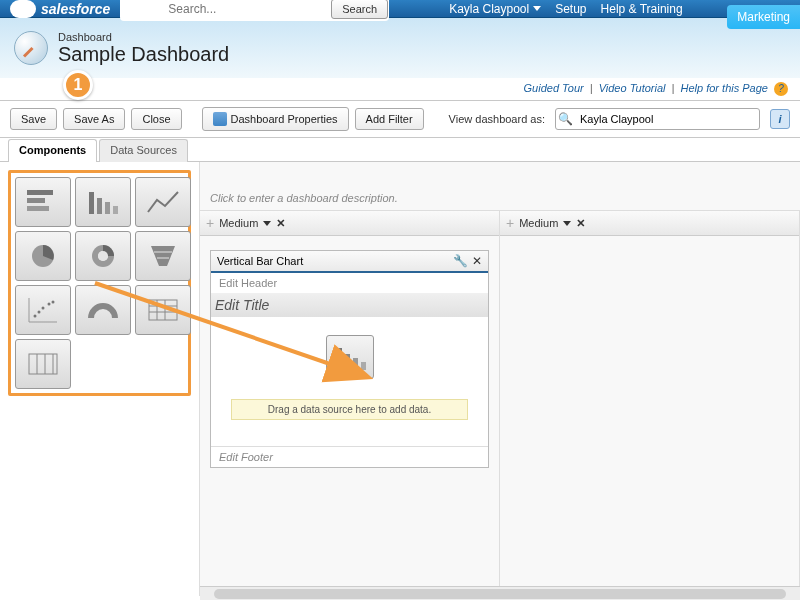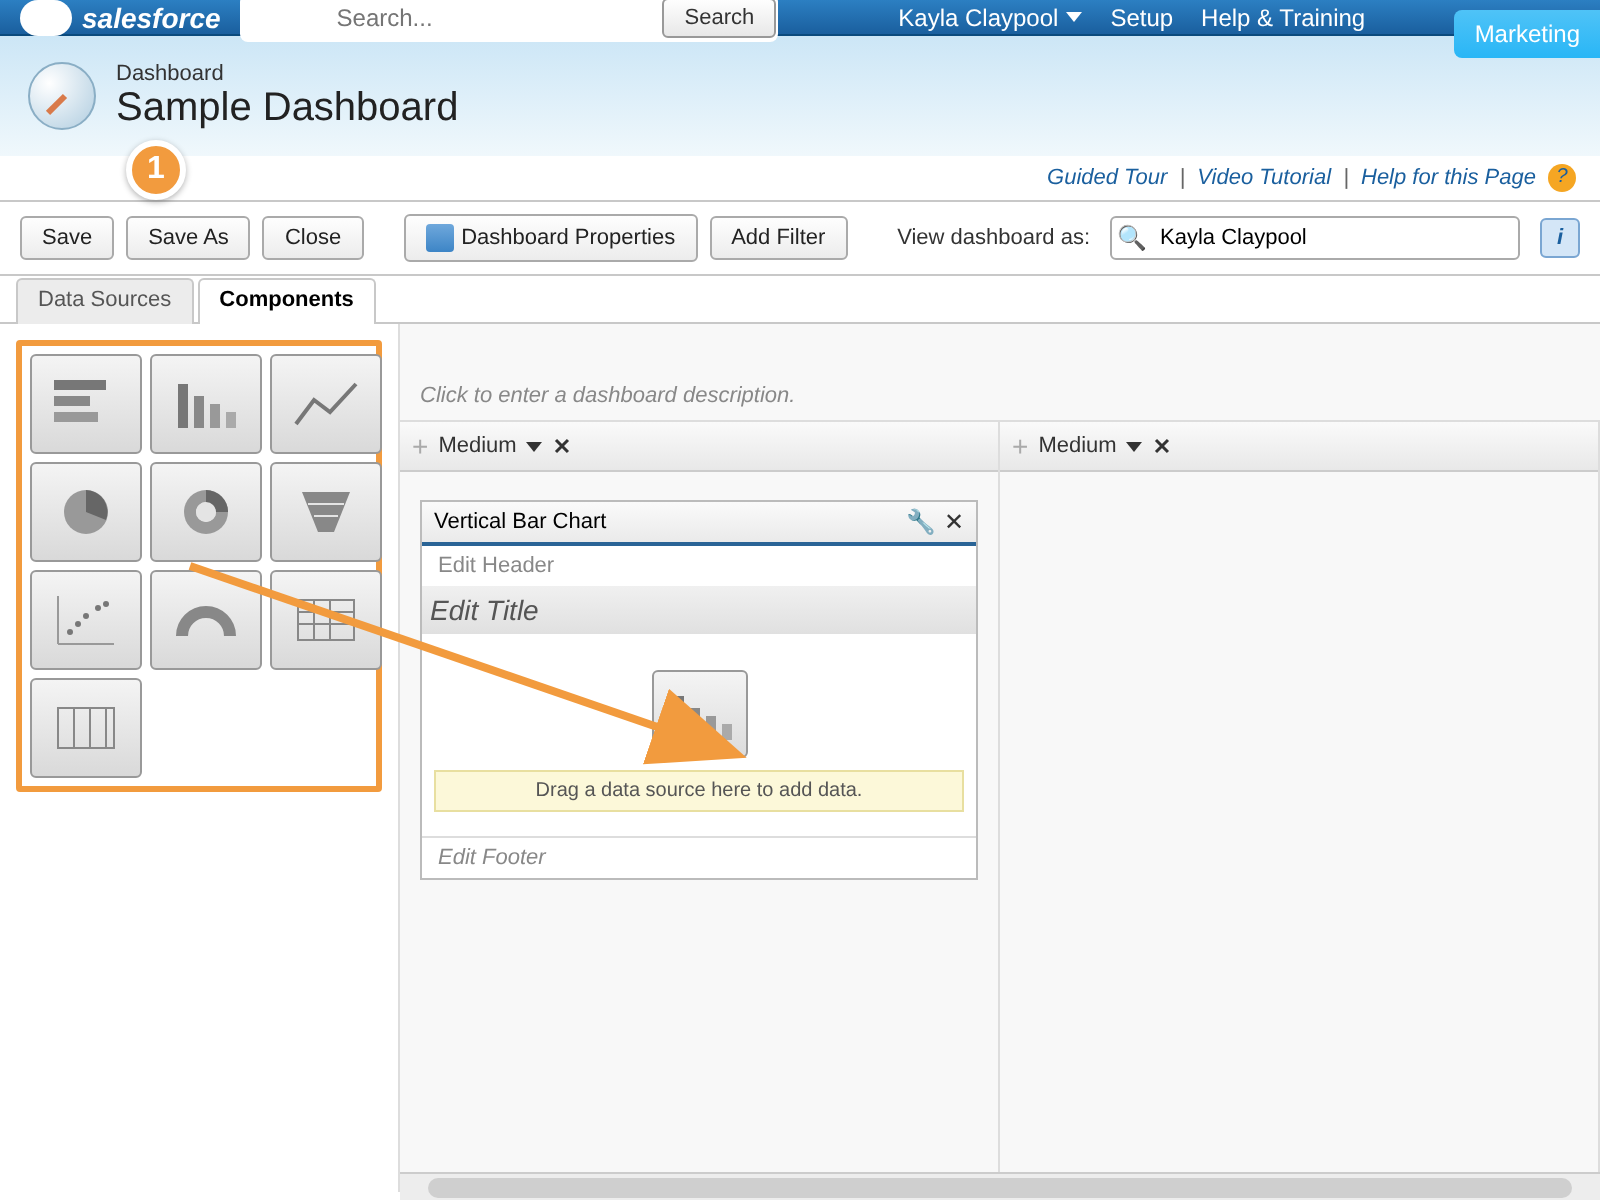--- a/index.html
+++ b/index.html
@@ -71,21 +71,21 @@
 
 
 .widget { margin: 14px 10px; border: 1px solid #bbb; background: #fff; }
 .widget-head { background: linear-gradient(to bottom,#fafafa,#eaeaea); border-bottom: 2px solid #2a6496; padding: 3px 6px; font-size: 11px; display: flex; align-items: center; }
 .widget-head .wname { flex: 1; }
 .widget-head .wrench, .widget-head .wclose { margin-left: 4px; cursor: pointer; color: #333; font-size: 12px; }
 .widget-sub { padding: 4px 8px; font-size: 11px; color: #888; cursor: text; }
 .widget-titlebar { background: linear-gradient(to bottom,#f0f0f0,#e0e0e0); text-align: left; padding: 4px; font-size: 14px; font-style: italic; color: #555; cursor: text; }
 .widget-body { padding: 18px 0 6px; text-align: center; }
 .placeholder-chart { display: inline-block; width: 48px; height: 44px; background: linear-gradient(to bottom,#f4f4f4,#dcdcdc); border: 1px solid #999; border-radius: 3px; padding: 6px; }
-.drop-hint { background: #fcf8d9; border: 1px solid #e8dfa0; margin: 6px; padding: 4px; font-size: 10px; color: #555; text-align: center; }
+.drop-hint { background: #fcf8d9; border: 1px solid #e8dfa0; margin: 20px; padding: 4px; font-size: 10px; color: #555; text-align: center; }
 .widget-footer { padding: 4px 8px; font-size: 11px; color: #888; font-style: italic; border-top: 1px solid #ddd; cursor: text; }
 
 .scrollbar-bottom { position: absolute; bottom: 0; left: 200px; right: 0; height: 14px; background: #ededed; border-top: 1px solid #ccc; }
 .scrollbar-bottom .thumb { position: absolute; left: 14px; right: 14px; top: 2px; height: 10px; background: #cfcfcf; border-radius: 5px; }
 
 
 .arrow-svg { position: absolute; pointer-events: none; }
 </style>
 </head>
 <body>
@@ -140,22 +140,22 @@
   <div class="toolbar-spacer"></div>
   <span class="view-label">View dashboard as:</span>
   <div class="view-select">
     <span class="mag">🔍</span>
     <input value="Kayla Claypool" style="">
   </div>
   <div class="info-btn">i</div>
 </div>
 
 <div class="tabs">
+  <div class="tab active">Components</div>
   <div class="tab">Data Sources</div>
-  <div class="tab active">Components</div>
 </div>
 
 <div class="workarea">
   <div class="sidebar">
     <div class="comp-box">
       <div class="comp-grid">
         <div class="comp-cell">
           <svg viewBox="0 0 36 32">
               <rect x="2" y="4" width="26" height="5" fill="#777"></rect>
               <rect x="2" y="12" width="18" height="5" fill="#888"></rect>

